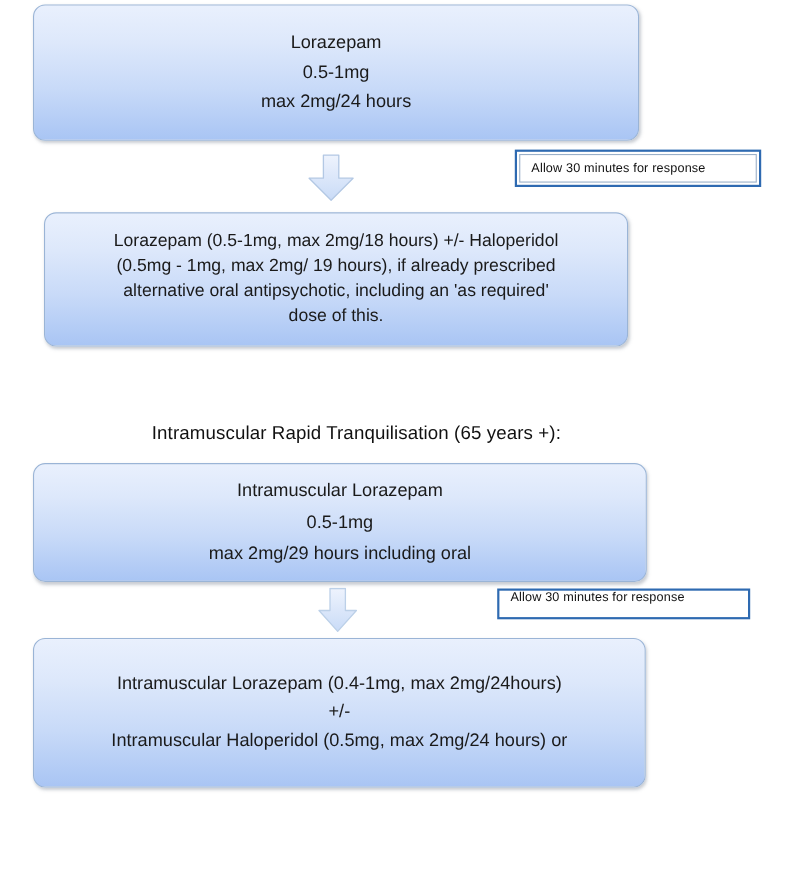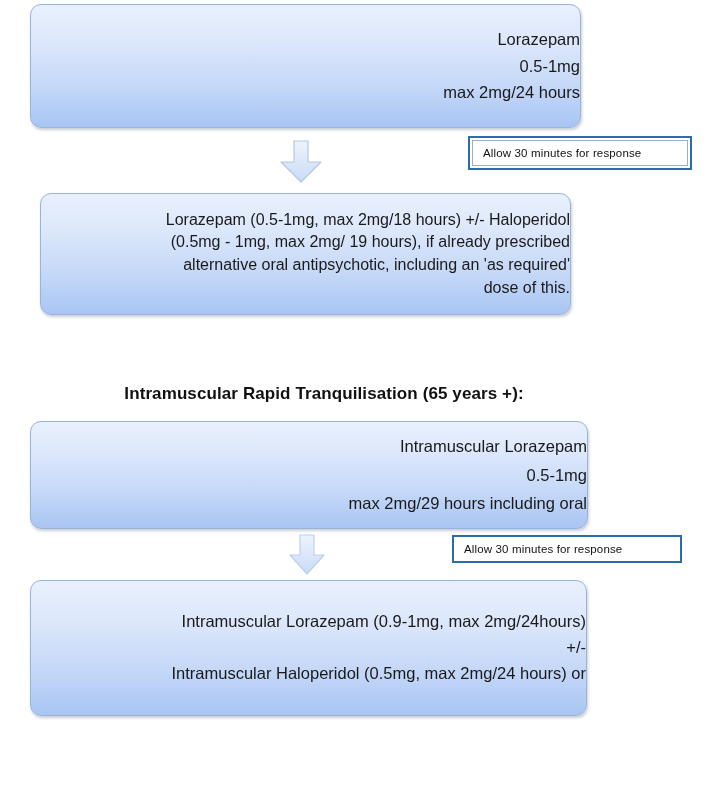--- a/index.html
+++ b/index.html
@@ -28,21 +28,21 @@
     position: absolute;
     box-sizing: border-box;
     border-radius: 11px;
     border: 1px solid #9ab4d6;
     background: linear-gradient(to bottom, #e9f0fd 0%, #dde8fb 28%, #c8daf8 62%, #a9c5f4 100%);
     box-shadow: 1px 2px 3px rgba(120,130,145,0.40);
     display: flex;
     flex-direction: column;
     align-items: center;
     justify-content: center;
-    text-align: right;
+    text-align: center;
     color: #1a1a1a;
   }
   .box .line {
     display: block;
     width: 100%;
     line-height: 1.48;
     white-space: pre;
   }
   .box.wrap .line { white-space: normal; }
 
@@ -68,21 +68,21 @@
 
   #arrow-oral { left: 279px; top: 140px; }
   #arrow-im   { left: 288px; top: 534px; width: 38px; height: 42px; }
 
   
   .callout {
     position: absolute;
     box-sizing: border-box;
     background: #ffffff;
     display: flex;
-    align-items: center;
+    align-items: flex-start;
     color: #111111;
     font-size: 11.5px;
     letter-spacing: 0.15px;
   }
   .callout .note-text { padding-left: 10px; white-space: nowrap; }
 
   
   #callout-oral {
     left: 468px; top: 136px; width: 224px; height: 34px;
     border: 2px solid #2e6ab1;
@@ -102,21 +102,21 @@
     border: 2px solid #2e6ab1;
   }
 
   
   #heading-im {
     position: absolute;
     left: 0; top: 384px;
     width: 648px;
     text-align: center;
     font-size: 17px;
-    font-weight: bold;
+    font-weight: normal;
     color: #111111;
     letter-spacing: 0.1px;
   }
 </style>
 </head>
 <body>
 
 <div class="canvas">
 
   <div class="box" id="box-oral-first">
@@ -168,18 +168,18 @@
       </defs>
       <polygon points="12,1 26,1 26,21 36,21 19,40 2,21 12,21" fill="url(#agrad2)" stroke="#bcd0e8" stroke-width="1.2" stroke-linejoin="round"></polygon>
     </svg>
   </div>
 
   <div class="callout" id="callout-im">
     <span class="note-text">Allow 30 minutes for response</span>
   </div>
 
   <div class="box wrap" id="box-im-second">
-    <span class="line">Intramuscular Lorazepam (0.9-1mg, max 2mg/24hours)</span>
+    <span class="line">Intramuscular Lorazepam (0.4-1mg, max 2mg/24hours)</span>
     <span class="line">+/-</span>
     <span class="line">Intramuscular Haloperidol (0.5mg, max 2mg/24 hours) or</span>
   </div>
 
 </div>
 
 </body></html>

